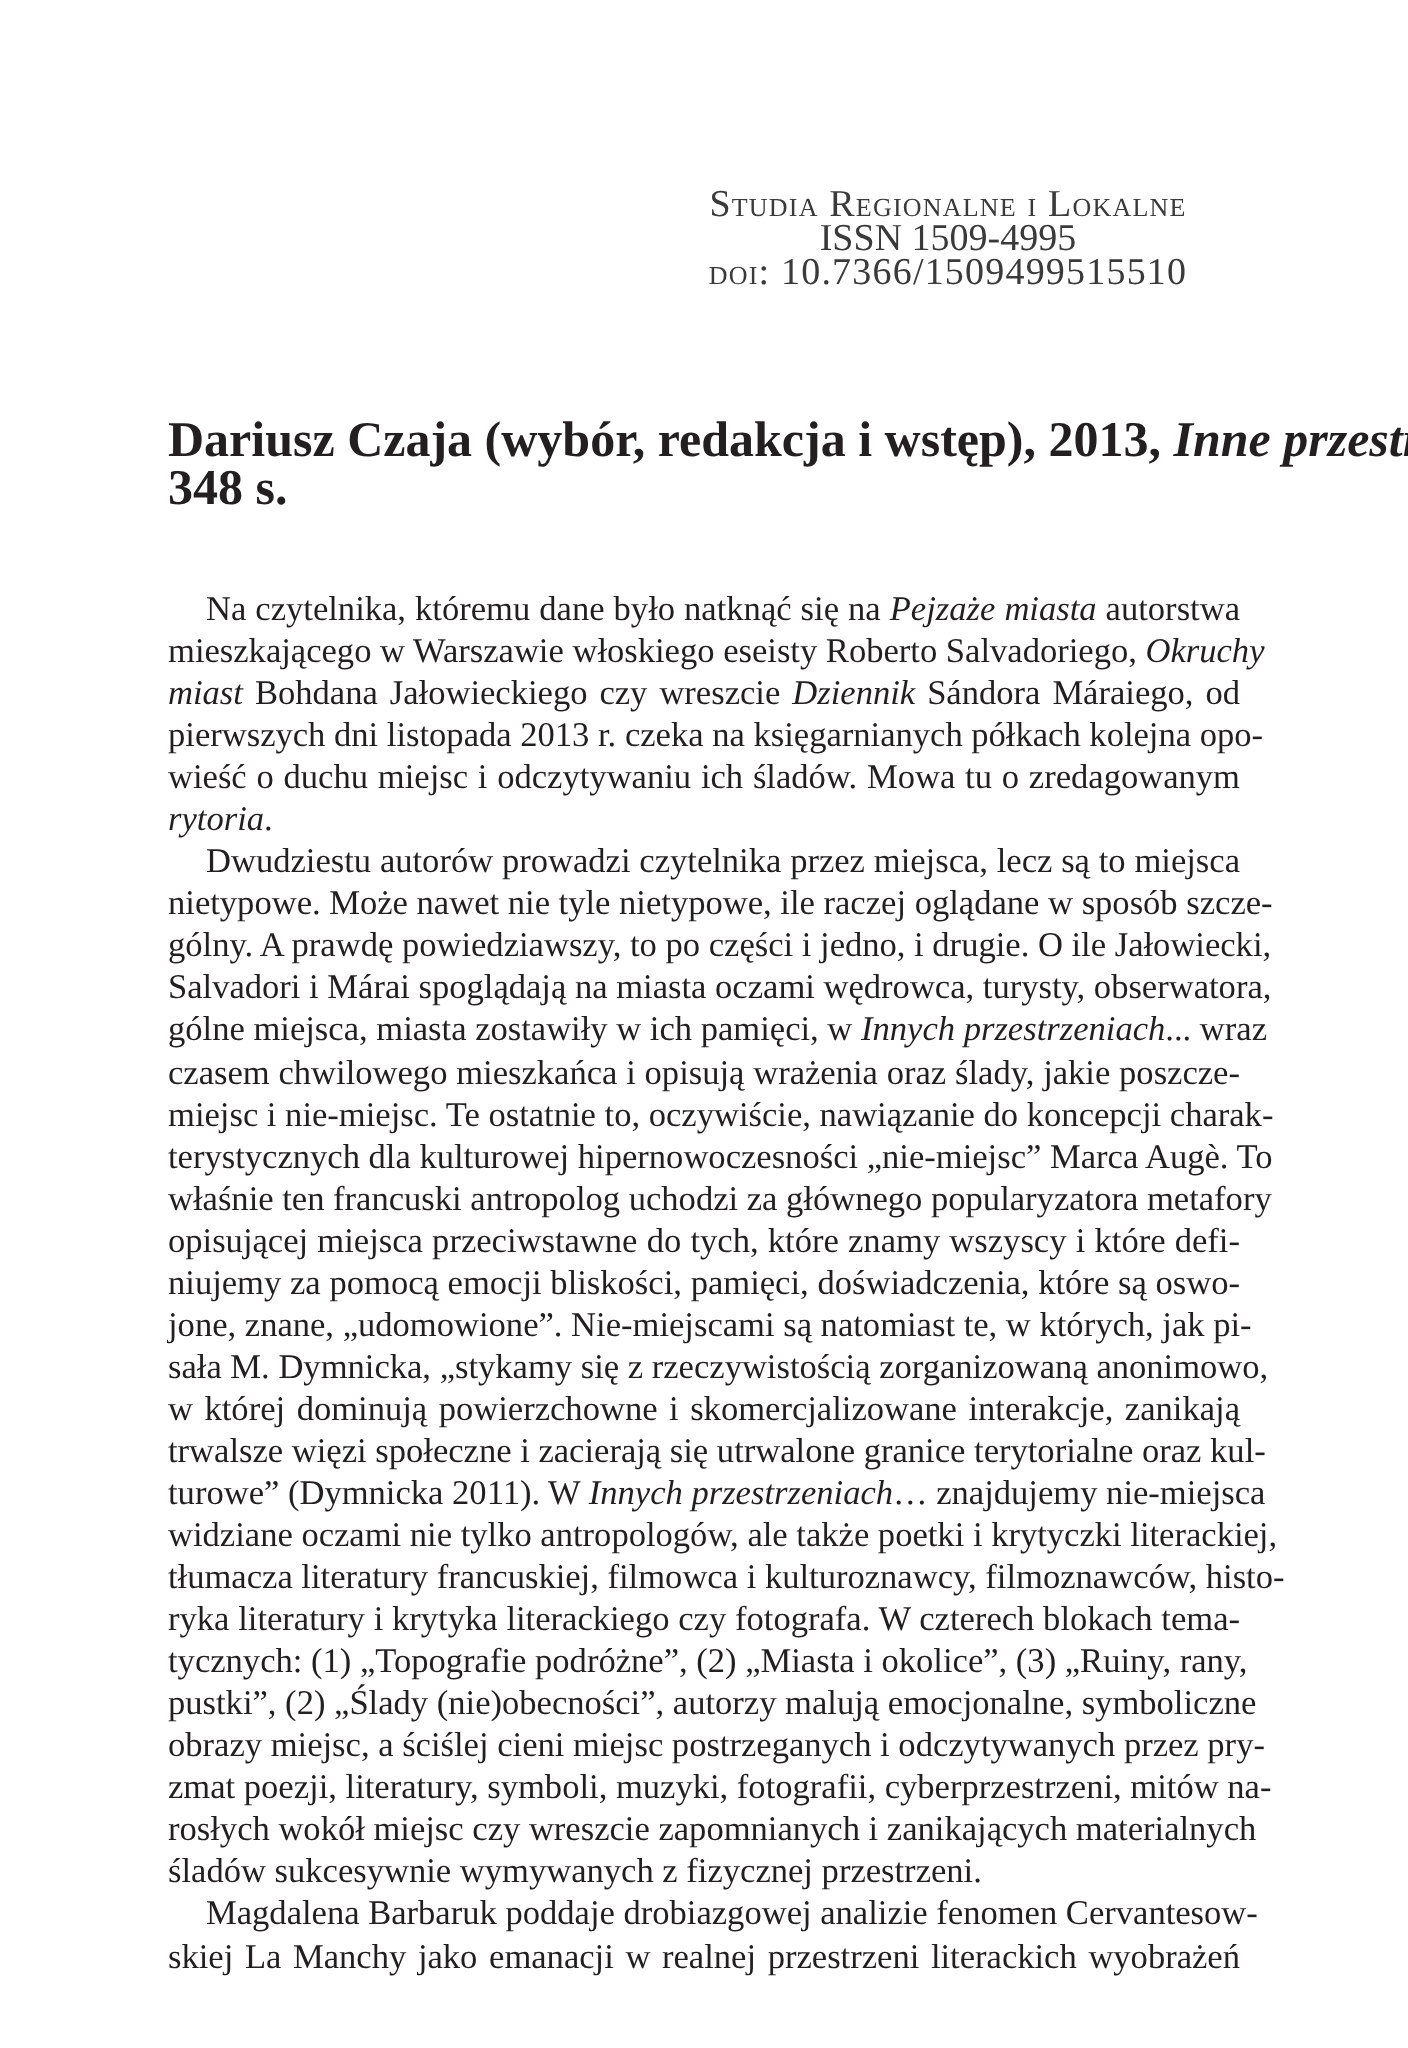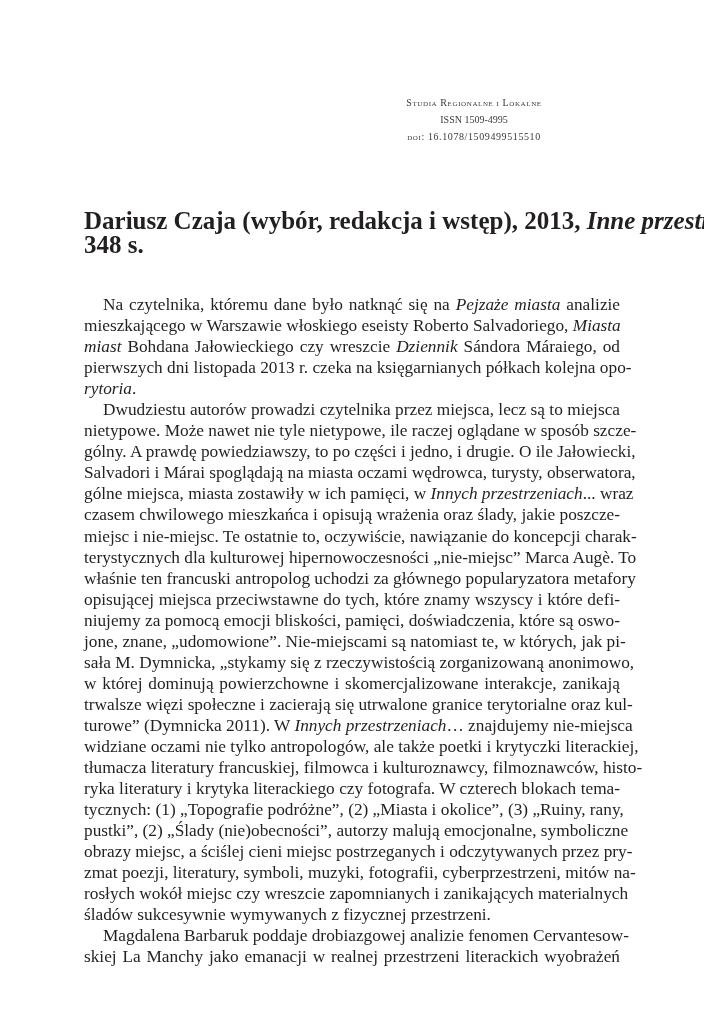--- a/index.html
+++ b/index.html
@@ -1,46 +1,47 @@
 <!DOCTYPE html>
 <html><head>
 <meta charset="utf-8">
 <style>
   html, body { margin:0; padding:0; background:#ffffff; }
   body { width:704px; height:1024px; position:relative; overflow:hidden; font-family:"Liberation Serif", serif; color:#231f20; }
-  .header { position:absolute; top:94px; right:90px; width:280px; text-align:center; font-size:10px; line-height:17px; color:#3a3a3a; }
+  .header { position:absolute; top:94px; right:90px; width:280px; text-align:center; font-size:19px; line-height:17px; color:#3a3a3a; }
   .header .sc { font-variant:small-caps; letter-spacing:0.6px; }
   .title { position:absolute; left:84px; top:209px; width:538px; font-weight:bold; font-size:25px; line-height:24px; }
   .body { position:absolute; left:84px; top:294px; width:536px; font-size:17.3px; line-height:21.05px; }
   .line { display:block; height:21.05px; white-space:nowrap; text-align:justify; text-align-last:justify; }
   .line.last { text-align-last:left; }
   .line.indent { padding-left:19px; }
   .tline { display:block; white-space:nowrap; text-align:justify; text-align-last:justify; }
   .tline.last { text-align-last:left; }
   i { font-style:italic; }
 </style>
 </head>
 <body>
 
 <div class="header">
   <div class="sc">Studia Regionalne i Lokalne</div>
   <div>ISSN 1509-4995</div>
-  <div class="sc">doi: 16.1078/1509499515510</div>
+  <div class="sc">doi: 10.7366/1509499515510</div>
 </div>
 
 <div class="title" id="title">
     <span class="tline"><span>Dariusz Czaja (wybór, redakcja i wstęp), 2013, </span><i>Inne przestrzenie,</i></span>
     <span class="tline last"><span>348 s.</span></span>
   </div>
 
 <div class="body" id="body">
-    <span class="line indent"><span>Na czytelnika, któremu dane było natknąć się na </span><i>Pejzaże miasta</i><span> analizie</span></span>
-    <span class="line"><span>mieszkającego w Warszawie włoskiego eseisty Roberto Salvadoriego, </span><i>Miasta</i></span>
+    <span class="line indent"><span>Na czytelnika, któremu dane było natknąć się na </span><i>Pejzaże miasta</i><span> autorstwa</span></span>
+    <span class="line"><span>mieszkającego w Warszawie włoskiego eseisty Roberto Salvadoriego, </span><i>Okruchy</i></span>
     <span class="line"><i>miast</i><span> Bohdana Jałowieckiego czy wreszcie </span><i>Dziennik</i><span> Sándora Máraiego, od</span></span>
     <span class="line"><span>pierwszych dni listopada 2013 r. czeka na księgarnianych półkach kolejna opo-</span></span>
+    <span class="line"><span>wieść o duchu miejsc i odczytywaniu ich śladów. Mowa tu o zredagowanym</span></span>
     <span class="line last"><i>rytoria</i><span>.</span></span>
     <span class="line indent"><span>Dwudziestu autorów prowadzi czytelnika przez miejsca, lecz są to miejsca</span></span>
     <span class="line"><span>nietypowe. Może nawet nie tyle nietypowe, ile raczej oglądane w sposób szcze-</span></span>
     <span class="line"><span>gólny. A prawdę powiedziawszy, to po części i jedno, i drugie. O ile Jałowiecki,</span></span>
     <span class="line"><span>Salvadori i Márai spoglądają na miasta oczami wędrowca, turysty, obserwatora,</span></span>
     <span class="line"><span>gólne miejsca, miasta zostawiły w ich pamięci, w </span><i>Innych przestrzeniach</i><span>... wraz</span></span>
     <span class="line"><span>czasem chwilowego mieszkańca i opisują wrażenia oraz ślady, jakie poszcze-</span></span>
     <span class="line"><span>miejsc i nie-miejsc. Te ostatnie to, oczywiście, nawiązanie do koncepcji charak-</span></span>
     <span class="line"><span>terystycznych dla kulturowej hipernowoczesności „nie-miejsc” Marca Augè. To</span></span>
     <span class="line"><span>właśnie ten francuski antropolog uchodzi za głównego popularyzatora metafory</span></span>

